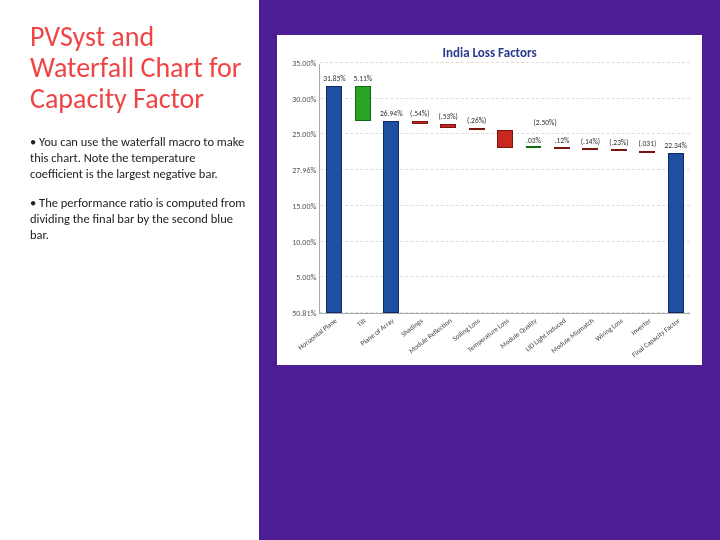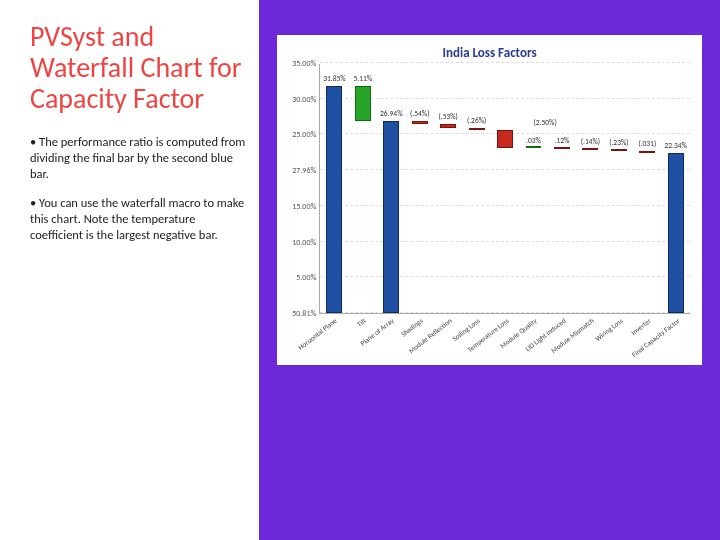--- a/index.html
+++ b/index.html
@@ -1,19 +1,19 @@
 <!DOCTYPE html>
 <html><head>
 <meta charset="utf-8">
 <style>
   * { box-sizing: border-box; margin: 0; padding: 0; }
   html, body { width: 720px; height: 540px; font-family: Calibri, Arial, sans-serif; background: #fff; color: #222; }
   .slide { display: flex; width: 100%; height: 100%; }
   .left { width: 36%; padding: 22px 10px 10px 30px; }
-  .right { flex: 1; background: #6d28d9; display: flex; align-items: flex-start; justify-content: center; padding: 35px 18px 20px 18px; }
+  .right { flex: 1; background: #4c1d95; display: flex; align-items: flex-start; justify-content: center; padding: 35px 18px 20px 18px; }
   h1.title { font-size: 28px; font-weight: 400; line-height: 1.1; color: #ef4444; margin-bottom: 20px; }
   ul.bullets { list-style: none; }
   ul.bullets li { font-size: 12.5px; line-height: 1.25; margin-bottom: 14px; }
   ul.bullets li::before { content: "• "; }
   .chart-card { background: #fff; width: 100%; height: 330px; padding: 10px 6px 6px 6px; position: relative; }
   .chart-title { text-align: center; font-size: 13px; font-weight: 700; color: #2a3b8f; margin-bottom: 4px; }
   .plot { position: relative; width: 100%; height: 250px; border-left: 1px solid #aaa; border-bottom: 1px solid #aaa; margin-left: 36px; width: calc(100% - 42px); }
   .ygrid { position: absolute; left: 0; right: 0; border-top: 1px dashed #ddd; font-size: 8px; color: #555; }
   .ygrid span { position: absolute; left: -38px; top: -5px; width: 34px; text-align: right; }
   .barwrap { position: absolute; bottom: 0; width: 5.5%; }
@@ -25,22 +25,22 @@
   .xlabels { position: relative; height: 50px; margin-left: 36px; width: calc(100% - 42px); }
   .xlab { position: absolute; top: 2px; font-size: 7px; color: #444; transform-origin: left top; transform: rotate(-38deg) translateX(-100%); white-space: nowrap; }
 </style>
 </head>
 <body>
 
 <div class="slide">
   <div class="left">
     <h1 class="title">PVSyst and Waterfall Chart for Capacity Factor</h1>
     <ul class="bullets">
+      <li>You can use the waterfall macro to make this chart. Note the temperature coefficient is the largest negative bar.</li>
       <li>The performance ratio is computed from dividing the final bar by the second blue bar.</li>
-      <li>You can use the waterfall macro to make this chart. Note the temperature coefficient is the largest negative bar.</li>
     </ul>
   </div>
 
   <div class="right">
     <div class="chart-card">
       <div class="chart-title">India Loss Factors</div>
       <div class="plot" id="plot">
           <div class="ygrid" style="bottom: 0px;">
             <span>50.81%</span>
           </div>

